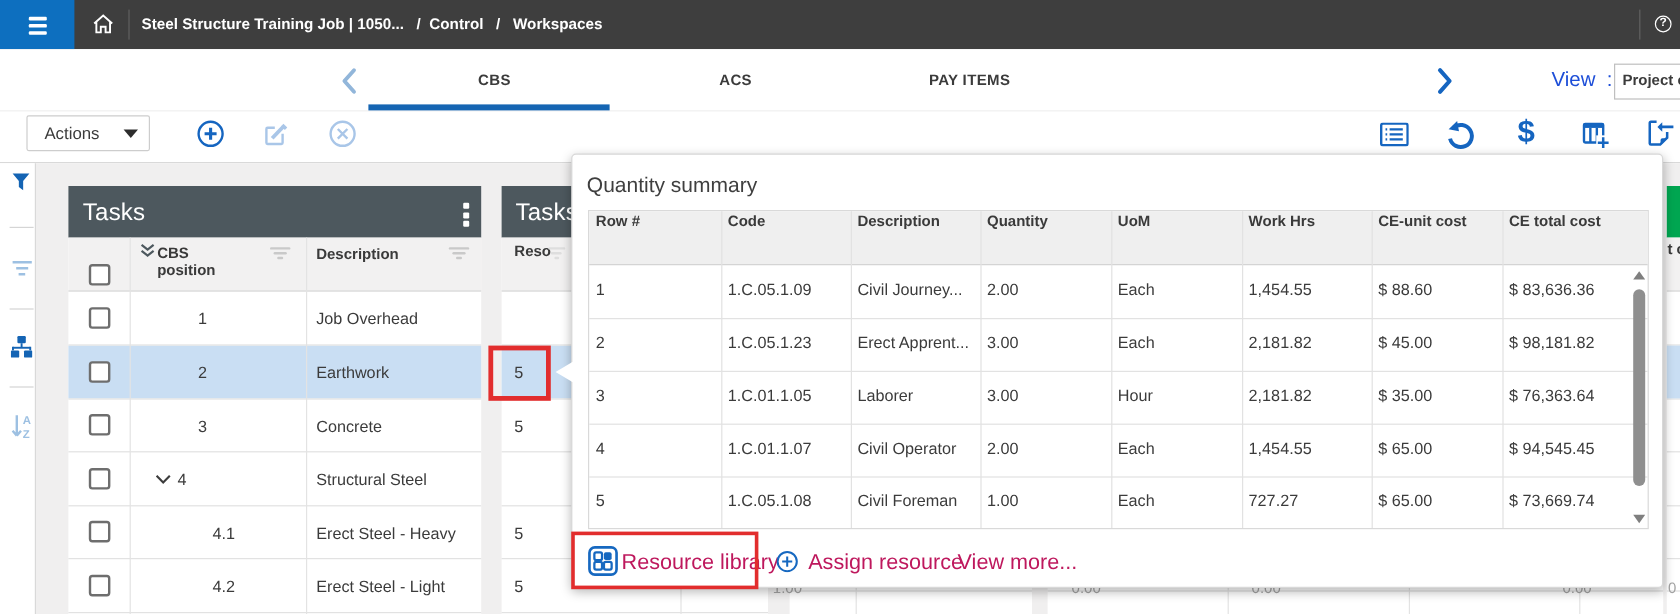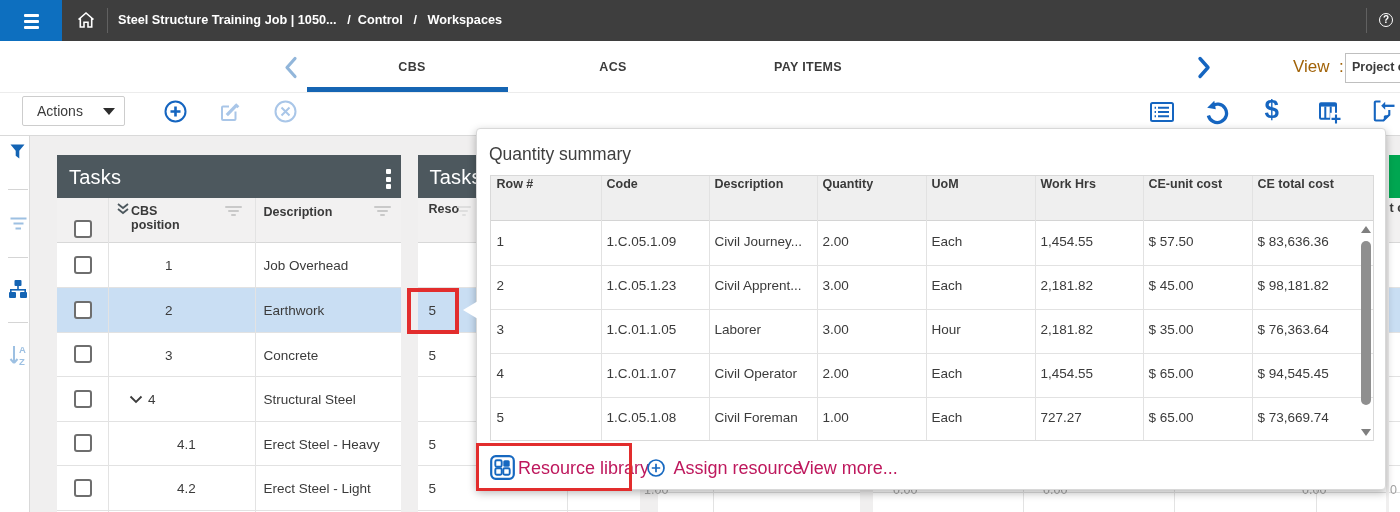--- a/index.html
+++ b/index.html
@@ -9,21 +9,21 @@
 #menubtn{position:absolute;left:0;top:0;width:62px;height:41px;background:#0d6fbf}
 .hbar{position:absolute;left:24px;width:15px;height:2.6px;background:#fff;border-radius:1px}
 #homeic{position:absolute;left:76px;top:10px}
 .vsep{position:absolute;top:8px;width:1px;height:25px;background:#616161}
 #crumb{position:absolute;left:118px;top:0;height:41px;line-height:41px;color:#fff;font-size:12.7px;font-weight:bold;white-space:nowrap}
 #qmark{position:absolute;left:1379px;top:13px;width:14px;height:14px;border:1.5px solid #fff;border-radius:50%;color:#fff;font-size:10px;font-weight:bold;text-align:center;line-height:11.5px}
 
 #tabbar{position:absolute;left:0;top:41px;width:1400px;height:52px;background:#fff;border-bottom:1px solid #ececec}
 .tab{position:absolute;top:0;height:52px;line-height:52px;font-size:12.5px;font-weight:bold;color:#3b3b3b;letter-spacing:.3px;text-align:center}
 #underline{position:absolute;left:307px;top:46px;width:201px;height:4.5px;background:#1565b3}
-#viewlbl{position:absolute;left:1293px;top:0;height:64px;line-height:52px;font-size:17px;color:#a16207}
+#viewlbl{position:absolute;left:1293px;top:0;height:64px;line-height:52px;font-size:17px;color:#1d4ed8}
 #viewbox{position:absolute;left:1345px;top:12px;width:73px;height:30px;border:1px solid #bfbfbf;background:#fff;font-size:12.5px;font-weight:bold;color:#3b3b3b;line-height:27px;padding-left:6px}
 
 #toolbar{position:absolute;left:0;top:93px;width:1400px;height:43px;background:#fff;border-bottom:1px solid #d9d9d9}
 #actions{position:absolute;left:22px;top:2.5px;width:103px;height:30px;border:1px solid #cdcdcd;border-radius:2px;background:#fff;font-size:14px;color:#3b3b3b;line-height:28px;padding-left:14px}
 #actcaret{position:absolute;left:80px;top:11px;width:0;height:0;border-left:6px solid transparent;border-right:6px solid transparent;border-top:7.5px solid #2d2d2d}
 .tbic{position:absolute;top:0}
 
 #main{position:absolute;left:0;top:136px;width:1400px;height:376px;background:#f0efef}
 #sidebar{position:absolute;left:0;top:0;width:30px;height:376px;background:#fff;border-right:1px solid #d9d9d9}
 .sbdiv{position:absolute;left:8px;width:20px;height:1px;background:#d5d5d5}
@@ -297,25 +297,25 @@
     <div class="prowline" style="left:0;top:133px;width:100%"></div>
     <div class="prowline" style="left:0;top:177px;width:100%"></div>
     <div class="prowline" style="left:0;top:221px;width:100%"></div>
 
     <div class="ptd" style="left:5.5px;top:58px">1</div>
       <div class="ptd" style="left:115.5px;top:58px">1.C.05.1.09</div>
       <div class="ptd" style="left:223.5px;top:58px">Civil Journey...</div>
       <div class="ptd" style="left:331.5px;top:58px">2.00</div>
       <div class="ptd" style="left:440.5px;top:58px">Each</div>
       <div class="ptd" style="left:549.5px;top:58px">1,454.55</div>
-      <div class="ptd" style="left:657.5px;top:58px">$ 57.50</div>
+      <div class="ptd" style="left:657.5px;top:58px">$ 88.60</div>
       <div class="ptd" style="left:766.5px;top:58px">$ 83,636.36</div>
     <div class="ptd" style="left:5.5px;top:102px">2</div>
       <div class="ptd" style="left:115.5px;top:102px">1.C.05.1.23</div>
-      <div class="ptd" style="left:223.5px;top:102px">Civil Apprent...</div>
+      <div class="ptd" style="left:223.5px;top:102px">Erect Apprent...</div>
       <div class="ptd" style="left:331.5px;top:102px">3.00</div>
       <div class="ptd" style="left:440.5px;top:102px">Each</div>
       <div class="ptd" style="left:549.5px;top:102px">2,181.82</div>
       <div class="ptd" style="left:657.5px;top:102px">$ 45.00</div>
       <div class="ptd" style="left:766.5px;top:102px">$ 98,181.82</div>
     <div class="ptd" style="left:5.5px;top:146px">3</div>
       <div class="ptd" style="left:115.5px;top:146px">1.C.01.1.05</div>
       <div class="ptd" style="left:223.5px;top:146px">Laborer</div>
       <div class="ptd" style="left:331.5px;top:146px">3.00</div>
       <div class="ptd" style="left:440.5px;top:146px">Hour</div>

